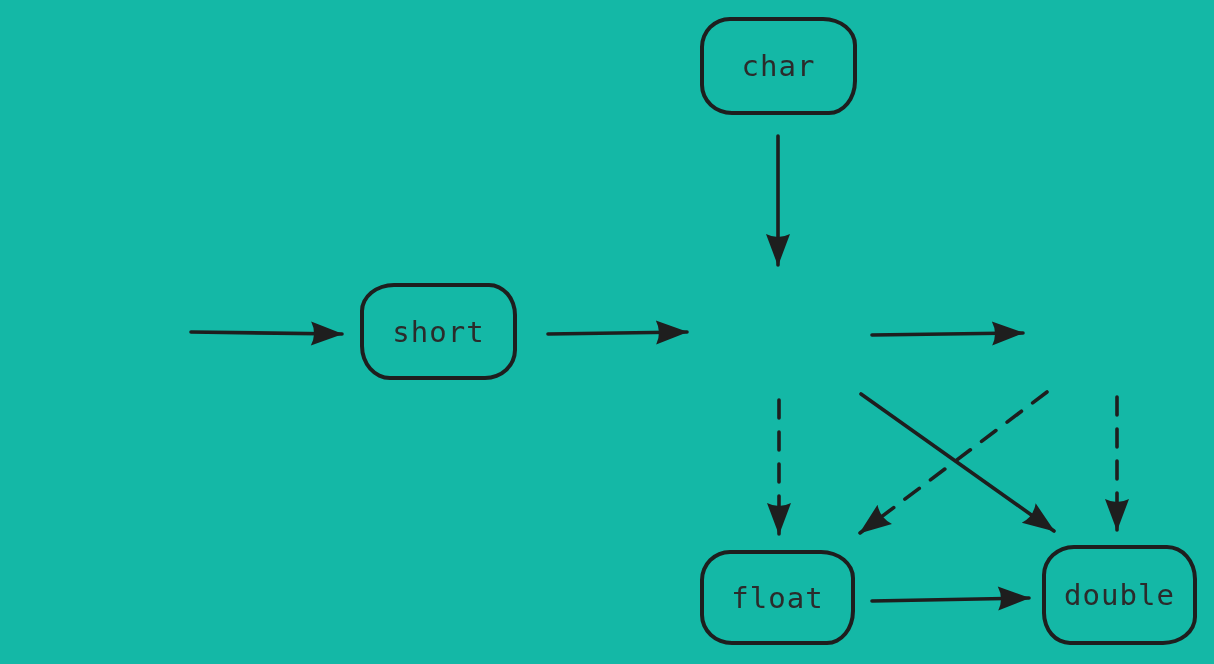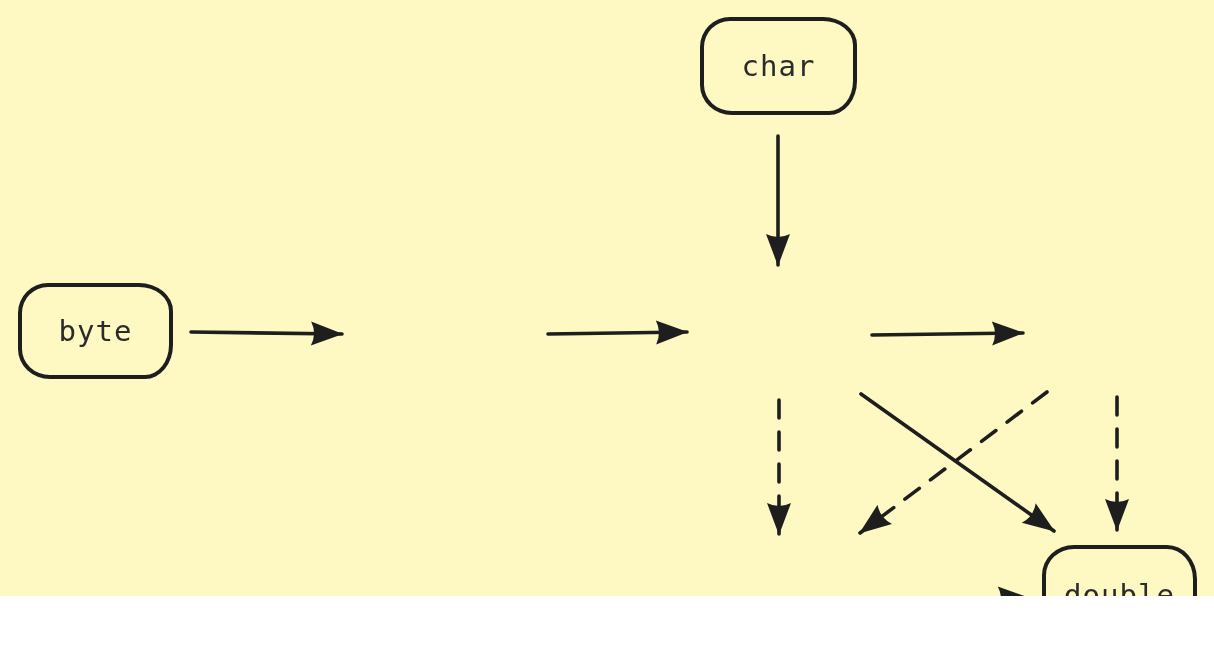--- a/index.html
+++ b/index.html
@@ -4,22 +4,22 @@
 <style>
   html, body {
     margin: 0;
     padding: 0;
     background: #ffffff;
     font-family: "DejaVu Sans Mono", "Liberation Mono", monospace;
   }
   .canvas {
     position: relative;
     width: 1214px;
-    height: 596px;
-    background: #fef9c3;
+    height: 664px;
+    background: #14b8a6;
     overflow: hidden;
   }
   .edges-layer {
     position: absolute;
     left: 0;
     top: 0;
     width: 1214px;
     height: 664px;
   }
   .node {
@@ -73,20 +73,23 @@
     <line class="edge dashed" x1="779" y1="400" x2="779" y2="534" marker-end="url(#arrowhead)"></line>
     <line class="edge" x1="861" y1="394" x2="1054" y2="531" marker-end="url(#arrowhead)"></line>
     <line class="edge dashed" x1="1047" y1="392" x2="860" y2="533" marker-end="url(#arrowhead)"></line>
     <line class="edge dashed" x1="1117" y1="397" x2="1117" y2="530" marker-end="url(#arrowhead)"></line>
     <line class="edge" x1="872" y1="601" x2="1029" y2="598" marker-end="url(#arrowhead)"></line>
   </svg>
 
   <div class="node node-char">
     <span>char</span>
   </div>
-  <div class="node node-byte">
-    <span>byte</span>
+  <div class="node node-short">
+    <span>short</span>
+  </div>
+  <div class="node node-float">
+    <span>float</span>
   </div>
   <div class="node node-double">
     <span>double</span>
   </div>
 
 </div>
 
 </body></html>

